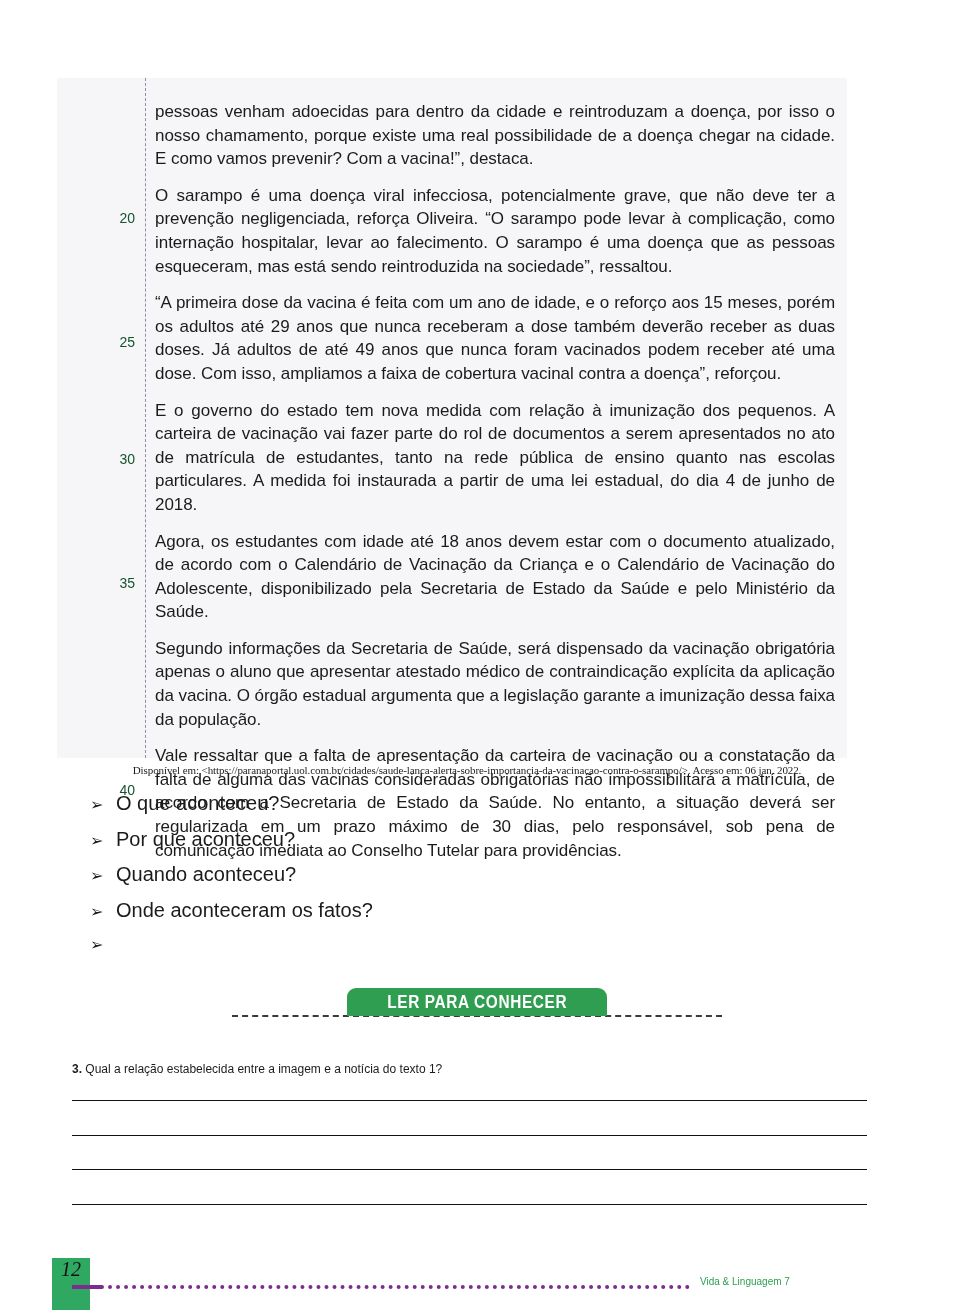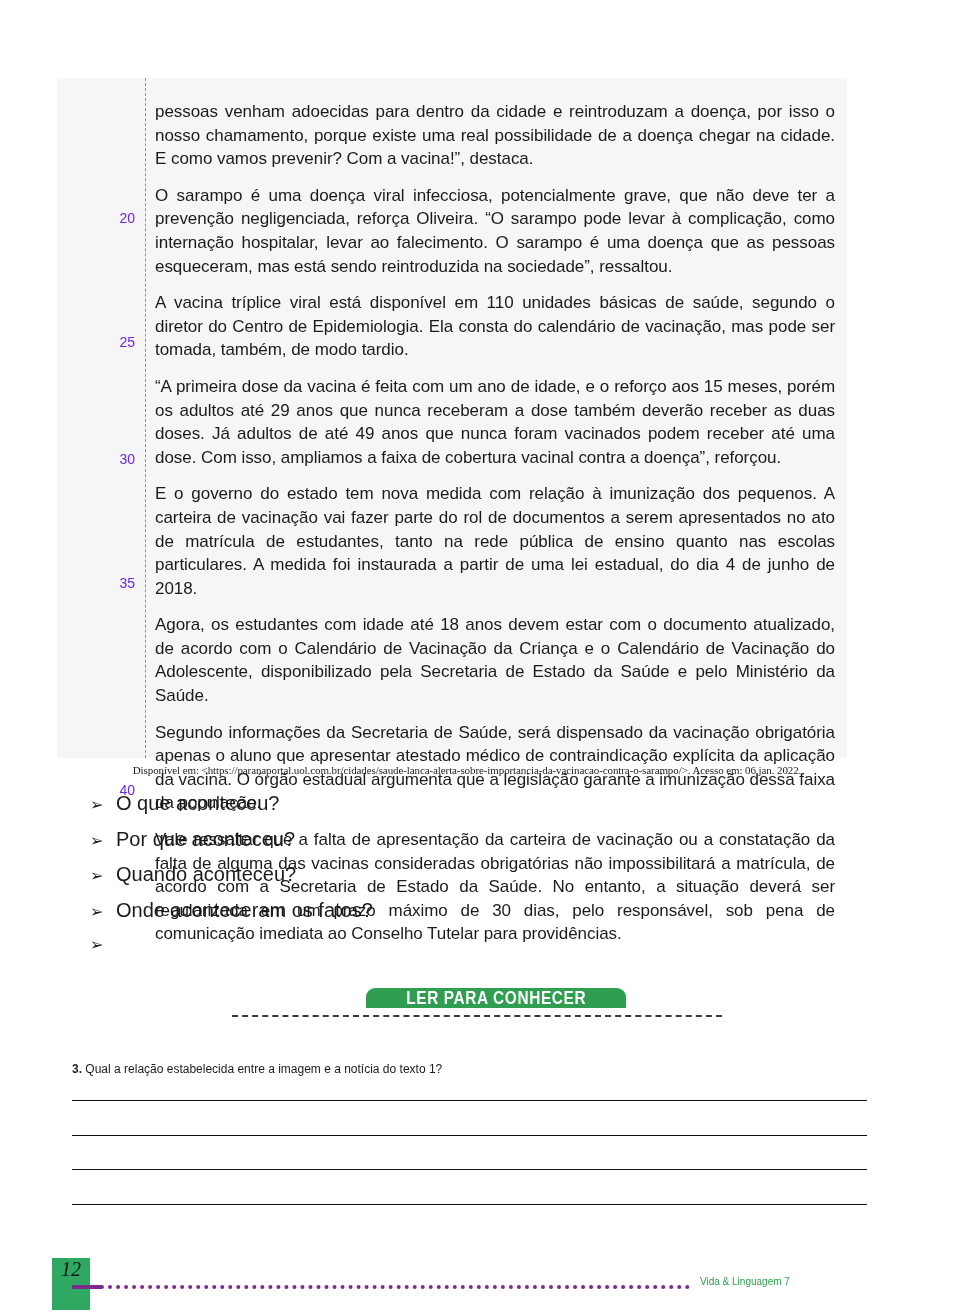--- a/index.html
+++ b/index.html
@@ -49,21 +49,21 @@
     letter-spacing: -0.05px;
   }
   .excerpt-body p:last-child { margin-bottom: 0; }
 
   
   .line-number {
     position: absolute;
     width: 30px;
     text-align: right;
     font-size: 14px;
-    color: #6d28d9;
+    color: #14532d;
     font-family: "Liberation Sans", sans-serif;
   }
 
   
   .source-credit {
     position: absolute;
     left: 57px;
     top: 764px;
     width: 820px;
     text-align: center;
@@ -101,28 +101,28 @@
   
   .banner-zone {
     position: absolute;
     left: 0;
     top: 988px;
     width: 980px;
     height: 45px;
   }
   .banner-tab {
     position: absolute;
-    left: 366px;
+    left: 347px;
     top: 0px;
     width: 260px;
-    height: 20px;
+    height: 28px;
     background: #2f9e50;
     border-radius: 9px 9px 0 0;
     display: flex;
-    align-items: flex-start;
+    align-items: center;
     justify-content: center;
   }
   .banner-tab-label {
     color: #ffffff;
     font-size: 17.5px;
     font-weight: bold;
     letter-spacing: 0.7px;
     font-family: "Liberation Sans", sans-serif;
     transform: scaleX(0.88);
   }
@@ -220,21 +220,20 @@
 
   <div class="line-number" style="left:48px;  top:132px;">20</div>
   <div class="line-number" style="left:48px;  top:256px;">25</div>
   <div class="line-number" style="left:48px;  top:373px;">30</div>
   <div class="line-number" style="left:48px;  top:497px;">35</div>
   <div class="line-number" style="left:48px;  top:704px;">40</div>
 
   <div class="excerpt-body">
     <p>pessoas venham adoecidas para dentro da cidade e reintroduzam a doença, por isso o nosso chamamento, porque existe uma real possibilidade de a doença chegar na cidade. E como vamos prevenir? Com a vacina!”, destaca.</p>
     <p>O sarampo é uma doença viral infecciosa, potencialmente grave, que não deve ter a prevenção negligenciada, reforça Oliveira. “O sarampo pode levar à complicação, como internação hospitalar, levar ao falecimento. O sarampo é uma doença que as pessoas esqueceram, mas está sendo reintroduzida na sociedade”, ressaltou.</p>
-    <p>A vacina tríplice viral está disponível em 110 unidades básicas de saúde, segundo o diretor do Centro de Epidemiologia. Ela consta do calendário de vacinação, mas pode ser tomada, também, de modo tardio.</p>
     <p>“A primeira dose da vacina é feita com um ano de idade, e o reforço aos 15 meses, porém os adultos até 29 anos que nunca receberam a dose também deverão receber as duas doses. Já adultos de até 49 anos que nunca foram vacinados podem receber até uma dose. Com isso, ampliamos a faixa de cobertura vacinal contra a doença”, reforçou.</p>
     <p>E o governo do estado tem nova medida com relação à imunização dos pequenos. A carteira de vacinação vai fazer parte do rol de documentos a serem apresentados no ato de matrícula de estudantes, tanto na rede pública de ensino quanto nas escolas particulares. A medida foi instaurada a partir de uma lei estadual, do dia 4 de junho de 2018.</p>
     <p>Agora, os estudantes com idade até 18 anos devem estar com o documento atualizado, de acordo com o Calendário de Vacinação da Criança e o Calendário de Vacinação do Adolescente, disponibilizado pela Secretaria de Estado da Saúde e pelo Ministério da Saúde.</p>
     <p>Segundo informações da Secretaria de Saúde, será dispensado da vacinação obrigatória apenas o aluno que apresentar atestado médico de contraindicação explícita da aplicação da vacina. O órgão estadual argumenta que a legislação garante a imunização dessa faixa da população.</p>
     <p>Vale ressaltar que a falta de apresentação da carteira de vacinação ou a constatação da falta de alguma das vacinas consideradas obrigatórias não impossibilitará a matrícula, de acordo com a Secretaria de Estado da Saúde. No entanto, a situação deverá ser regularizada em um prazo máximo de 30 dias, pelo responsável, sob pena de comunicação imediata ao Conselho Tutelar para providências.</p>
   </div>
 </div>
 
 <div class="source-credit">Disponível em: &lt;https://paranaportal.uol.com.br/cidades/saude-lanca-alerta-sobre-importancia-da-vacinacao-contra-o-sarampo/&gt;. Acesso em: 06 jan. 2022.</div>
 

